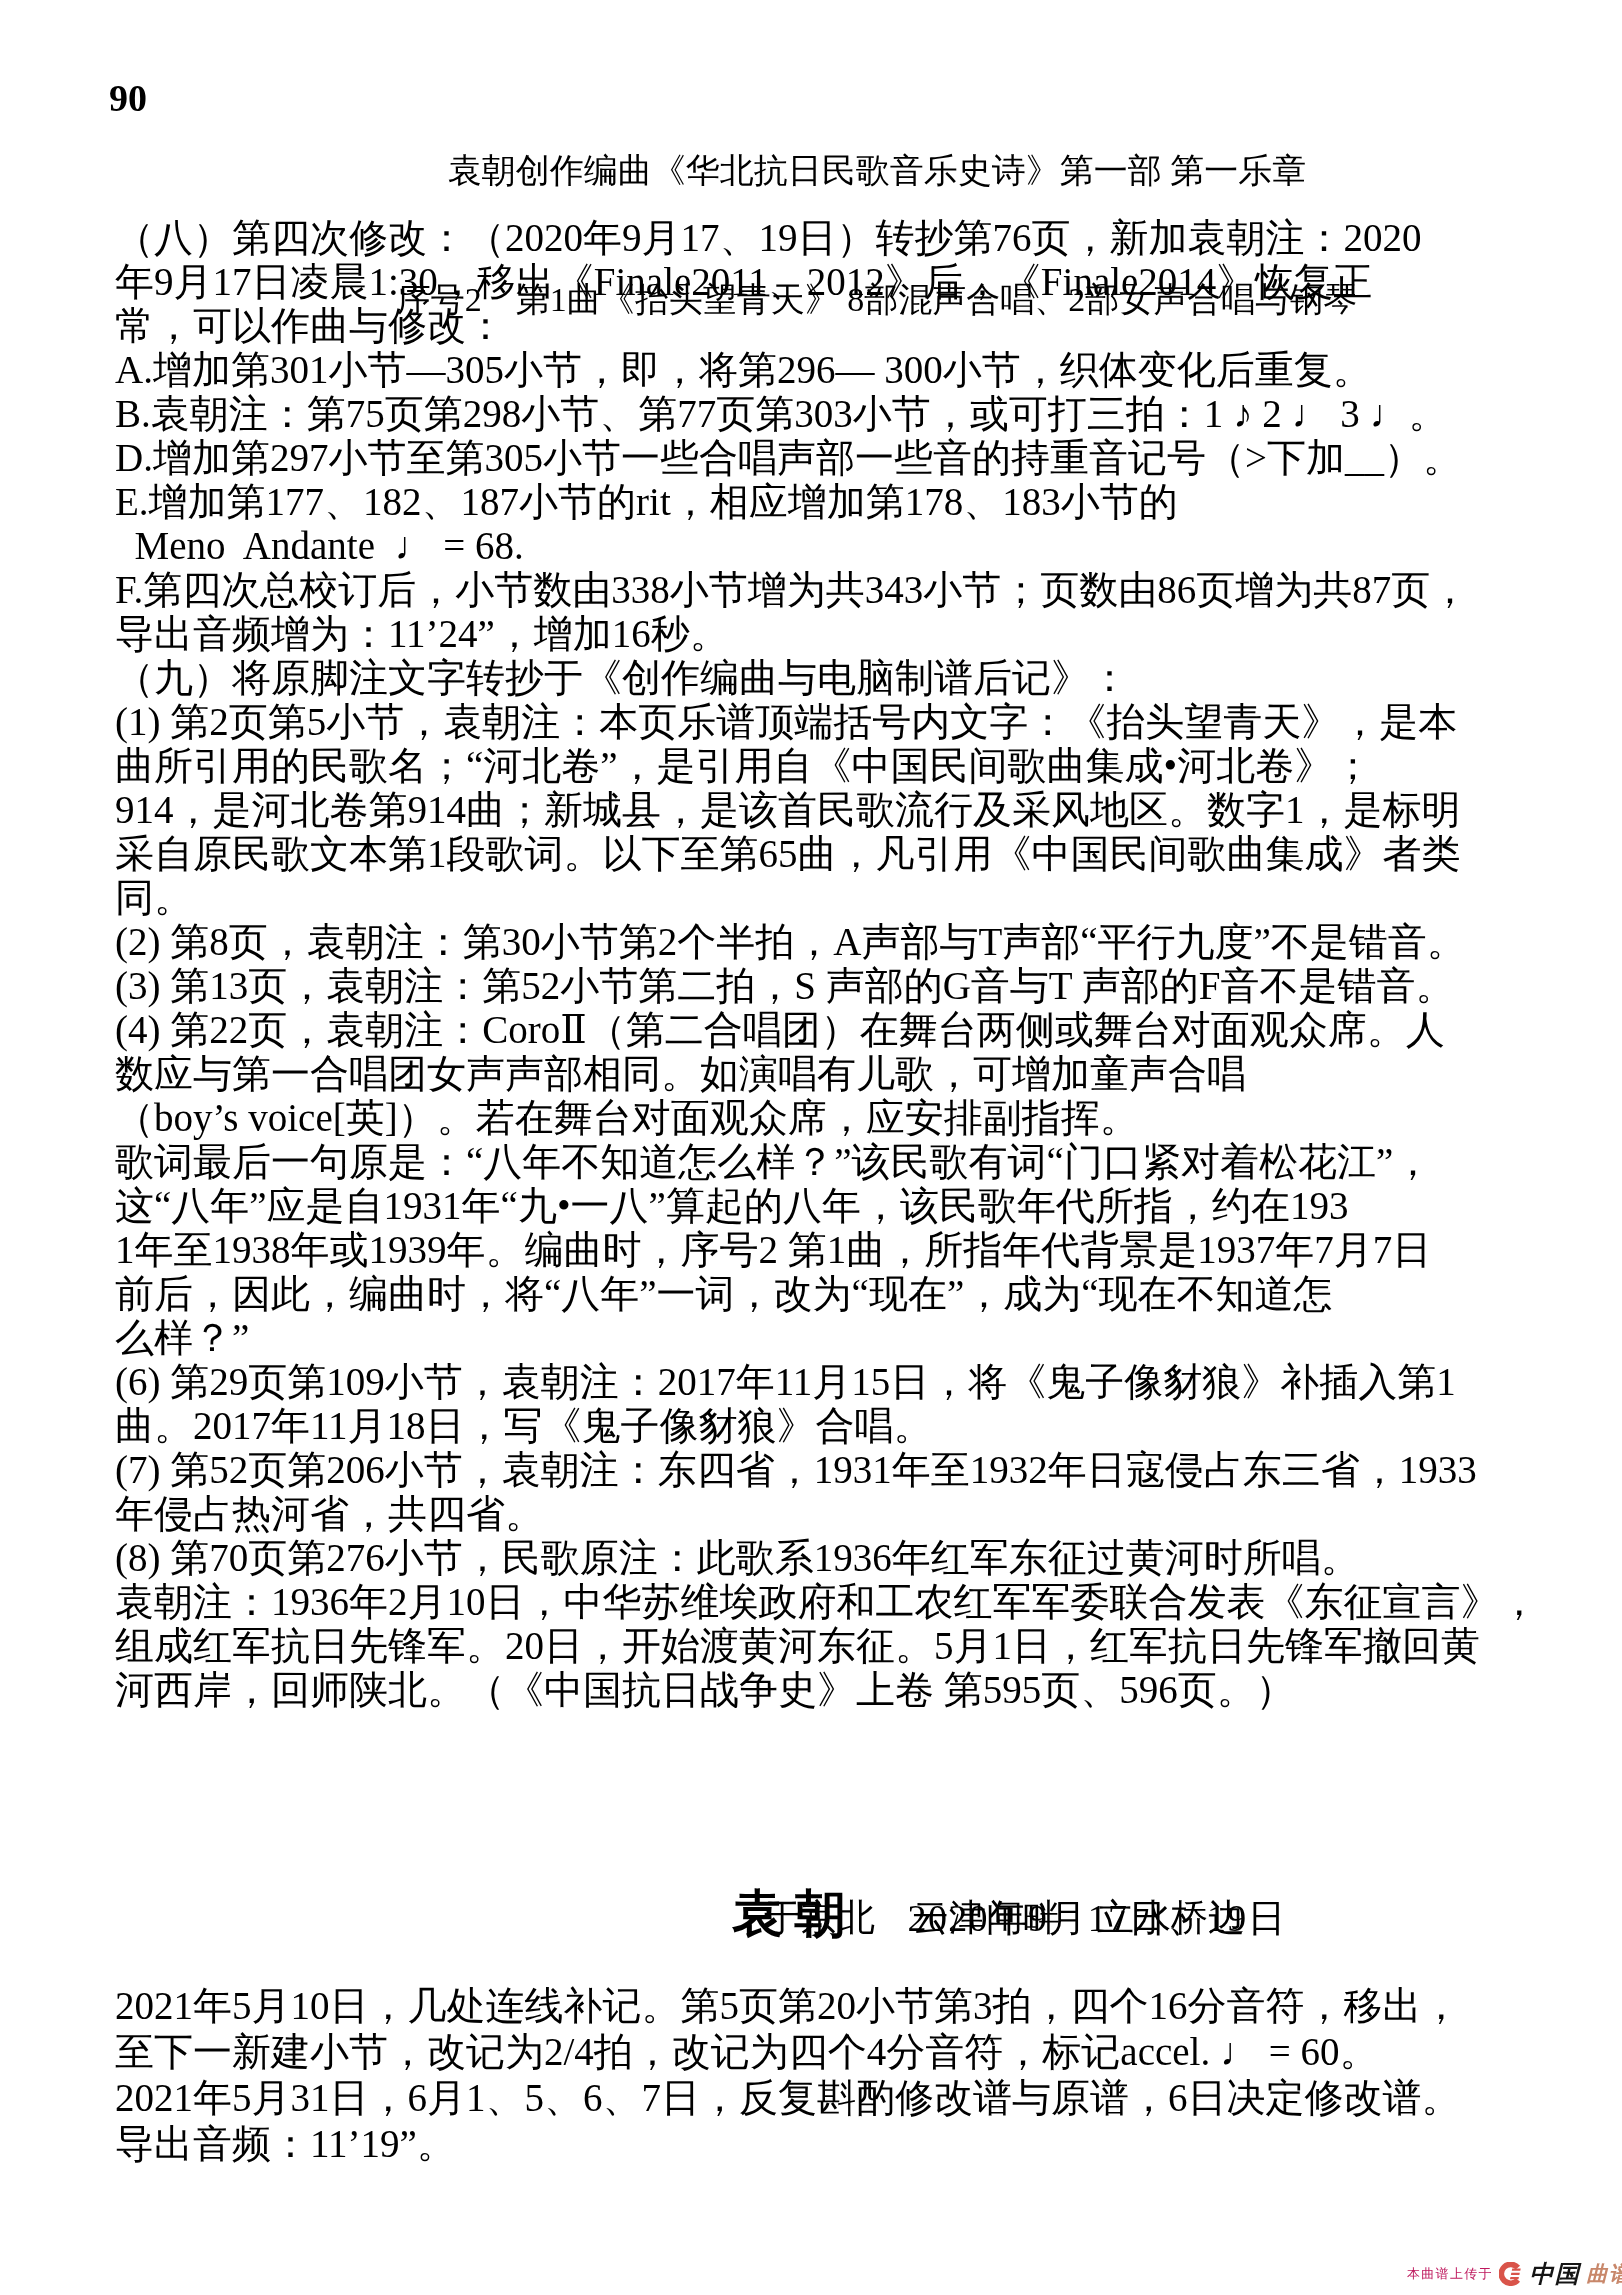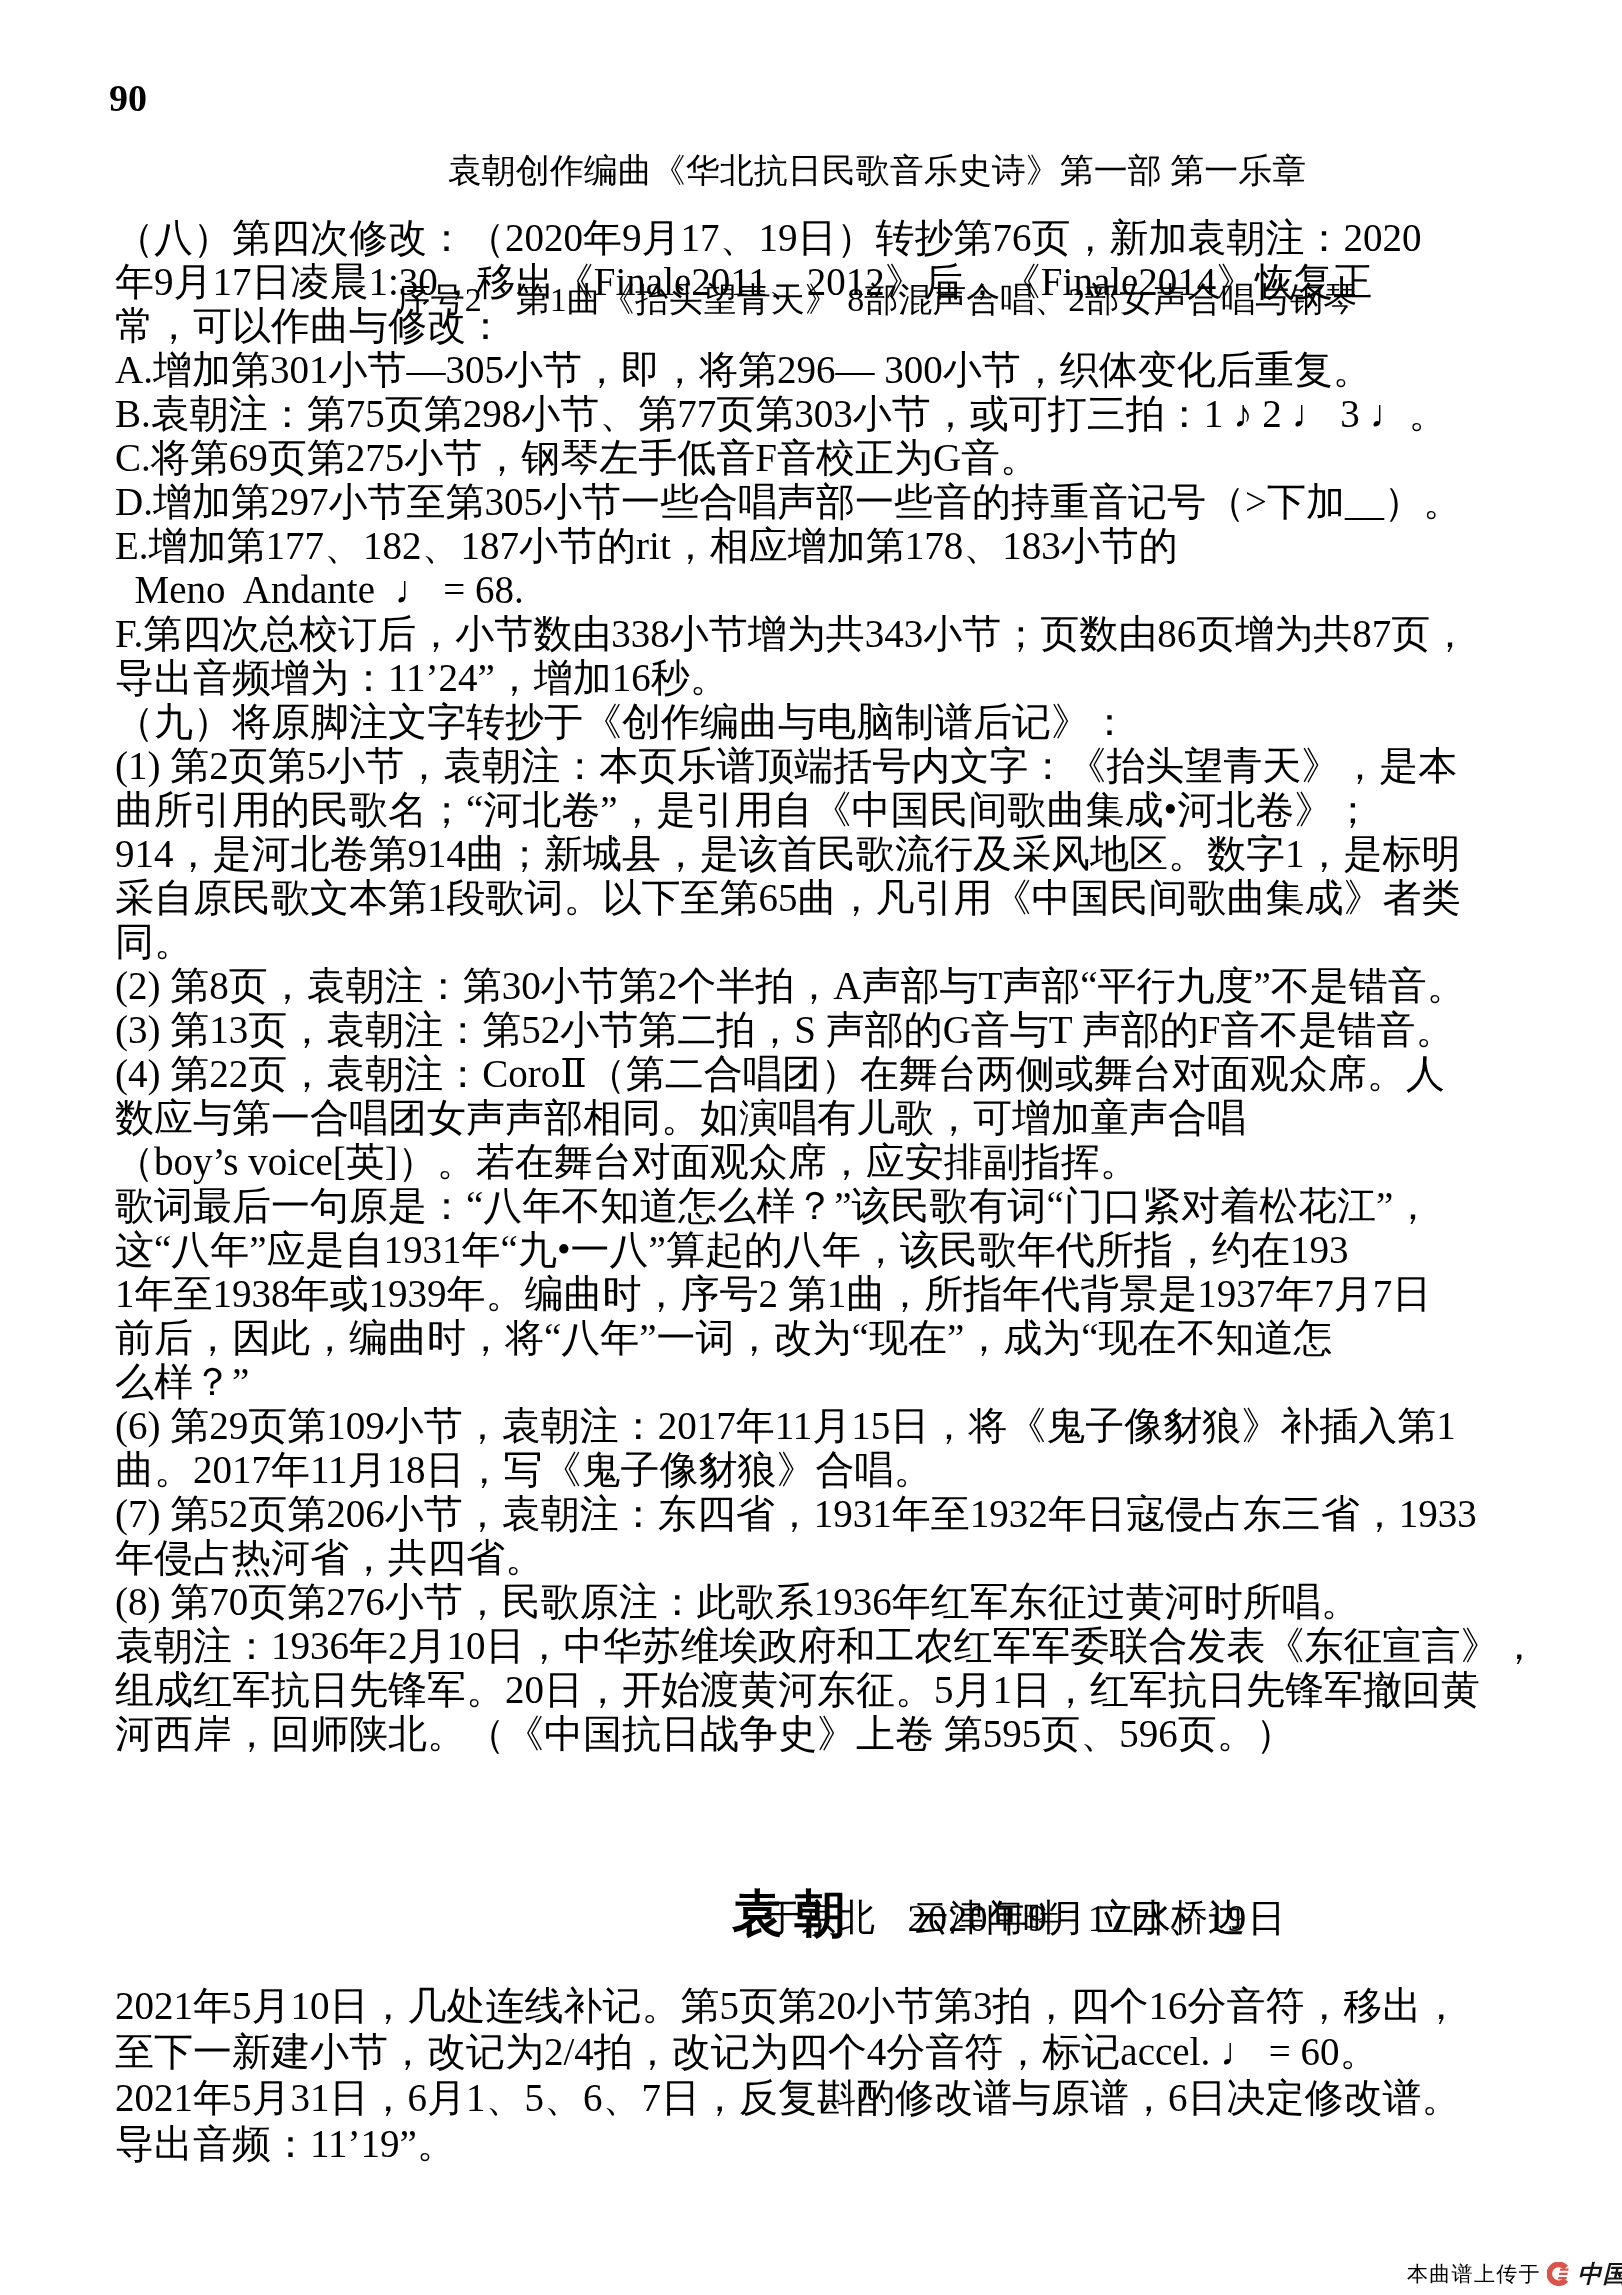--- a/index.html
+++ b/index.html
@@ -74,22 +74,22 @@
   }
   .watermark{
     position:absolute;
     left:1407px; top:2258px;
     display:flex;
     align-items:center;
     gap:6.5px;
     white-space:nowrap;
   }
   .wm-prefix{
-    font-size:21px;
-    color:#000000;
+    font-size:13px;
+    color:#be185d;
     letter-spacing:1.3px;
     font-family:"Liberation Sans","DejaVu Sans",sans-serif;
     text-align:center;
   }
   .wm-logo{
     display:inline-flex;
     align-items:center;
   }
   .wm-cn{
     font-size:24px;
@@ -118,21 +118,20 @@
     <div>袁朝创作编曲《华北抗日民歌音乐史诗》第一部 第一乐章</div>
     <div>序号2　第1曲《抬头望青天》 8部混声合唱、2部女声合唱与钢琴</div>
   </div>
 
   <div class="body-block">
       <div class="line">（八）第四次修改：（2020年9月17、19日）转抄第76页，新加袁朝注：2020</div>
       <div class="line">年9月17日凌晨1:30，移出《Finale2011、2012》后，《Finale2014》恢复正</div>
       <div class="line">常，可以作曲与修改：</div>
       <div class="line">A.增加第301小节—305小节，即，将第296— 300小节，织体变化后重复。</div>
       <div class="line">B.袁朝注：第75页第298小节、第77页第303小节，或可打三拍：1 ♪ 2 ♩ 3 ♩。</div>
-      <div class="line">C.将第69页第275小节，钢琴左手低音F音校正为G音。</div>
       <div class="line">D.增加第297小节至第305小节一些合唱声部一些音的持重音记号（&gt;下加__）。</div>
       <div class="line">E.增加第177、182、187小节的rit，相应增加第178、183小节的</div>
       <div class="line">  Meno  Andante  ♩ = 68.</div>
       <div class="line">F.第四次总校订后，小节数由338小节增为共343小节；页数由86页增为共87页，</div>
       <div class="line">导出音频增为：11’24”，增加16秒。</div>
       <div class="line">（九）将原脚注文字转抄于《创作编曲与电脑制谱后记》：</div>
       <div class="line">(1) 第2页第5小节，袁朝注：本页乐谱顶端括号内文字：《抬头望青天》，是本</div>
       <div class="line">曲所引用的民歌名；“河北卷”，是引用自《中国民间歌曲集成•河北卷》；</div>
       <div class="line">914，是河北卷第914曲；新城县，是该首民歌流行及采风地区。数字1，是标明</div>
       <div class="line">采自原民歌文本第1段歌词。以下至第65曲，凡引用《中国民间歌曲集成》者类</div>

